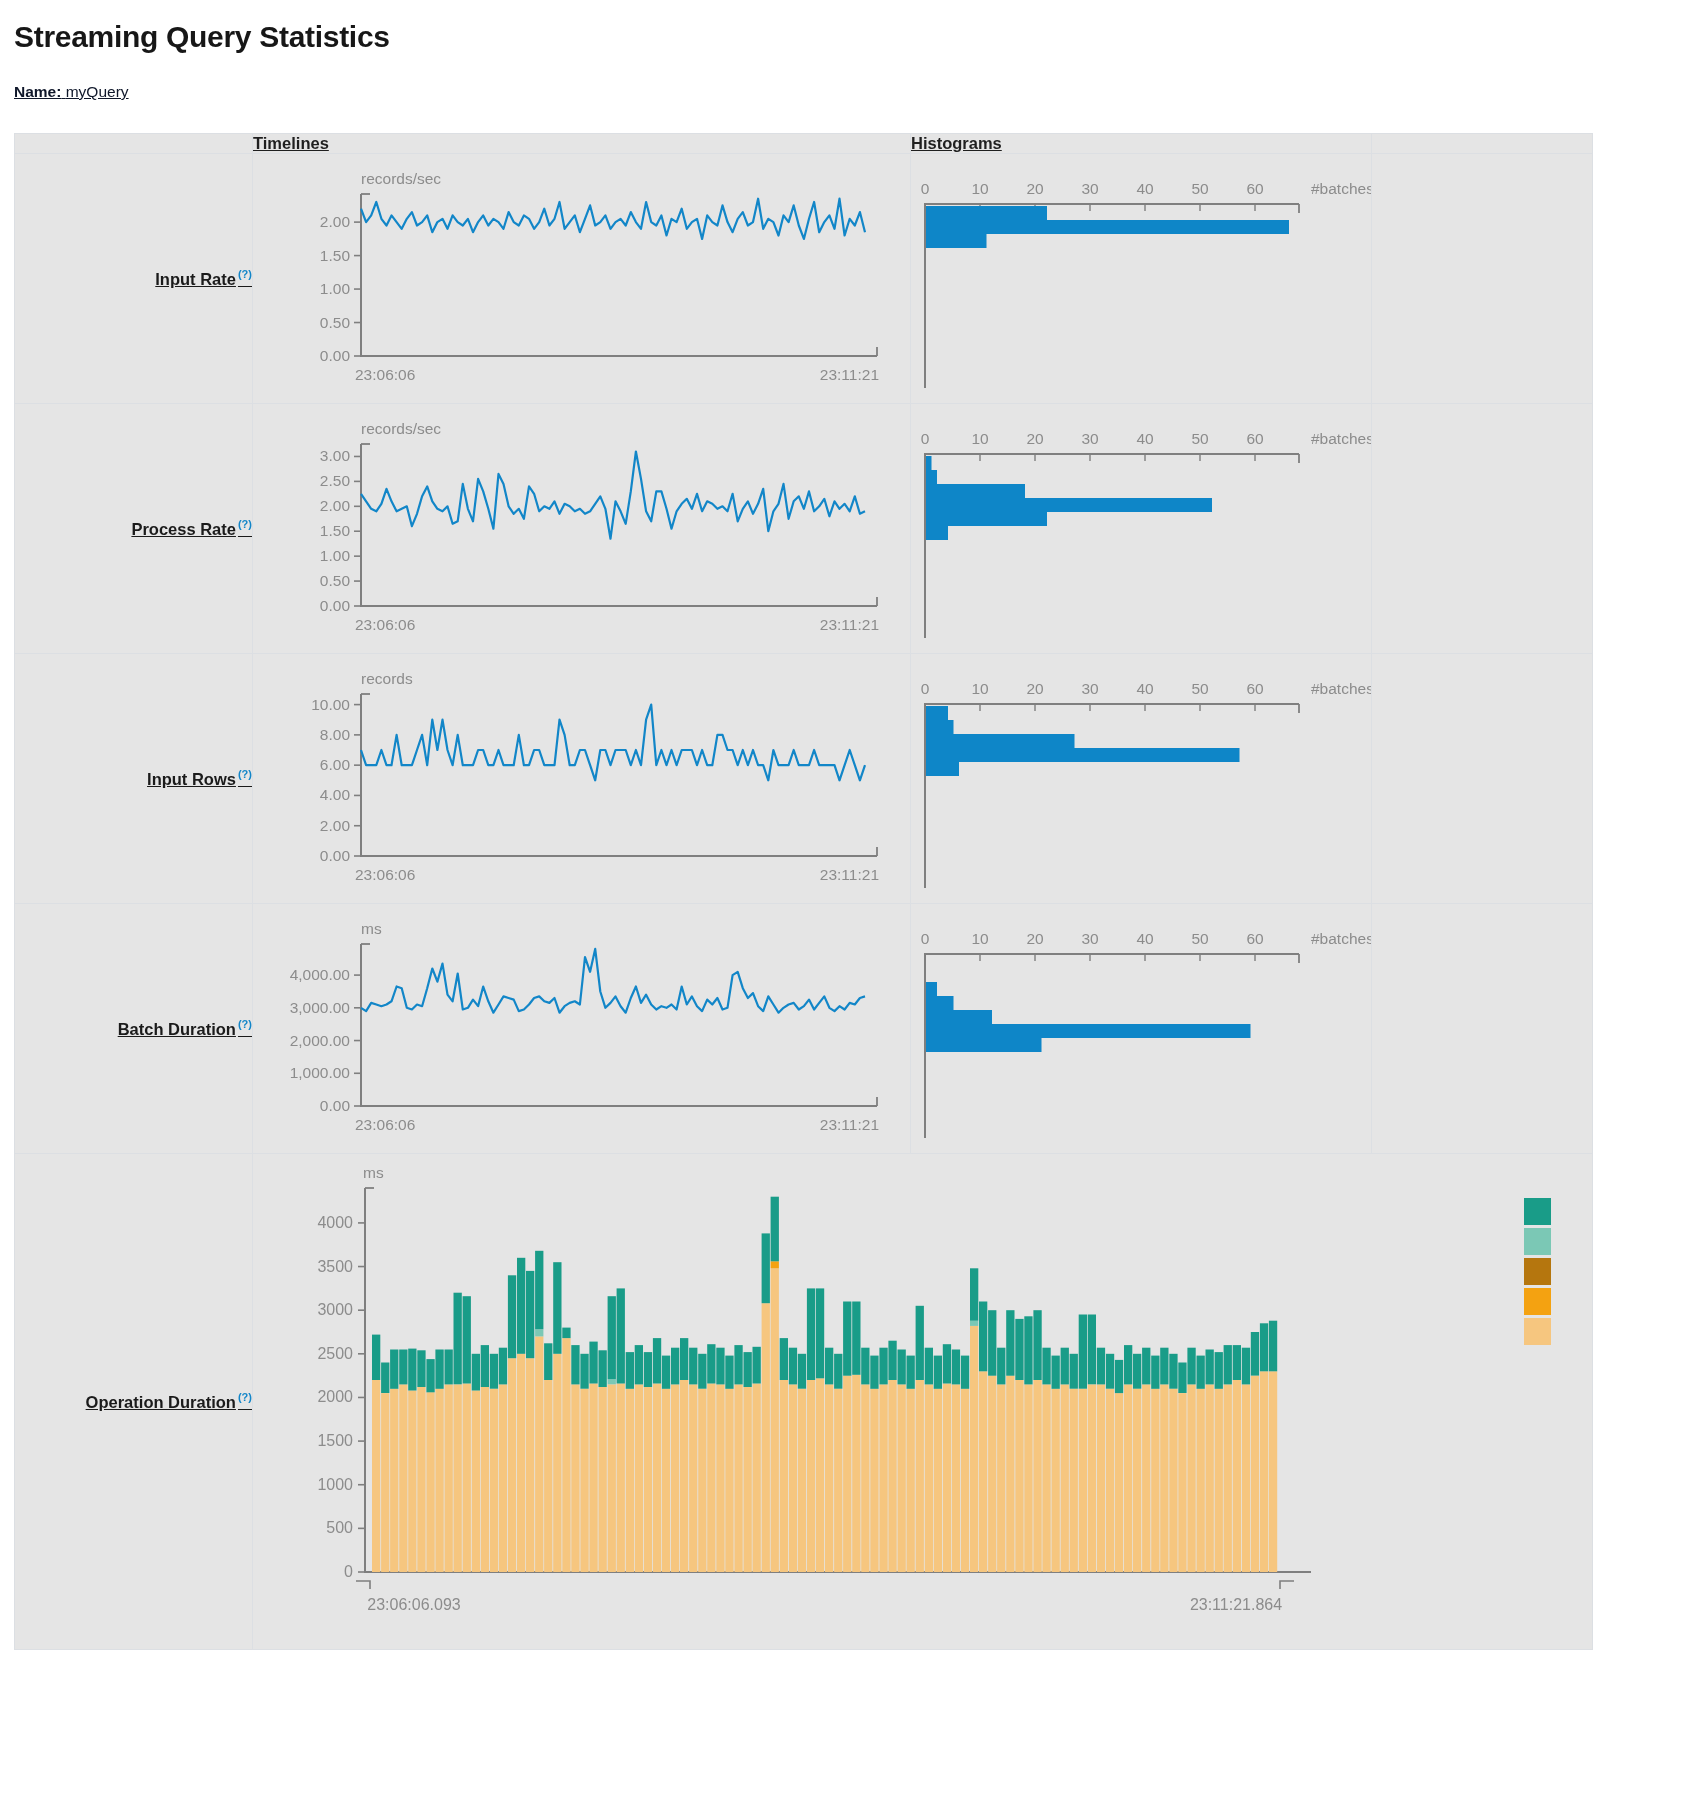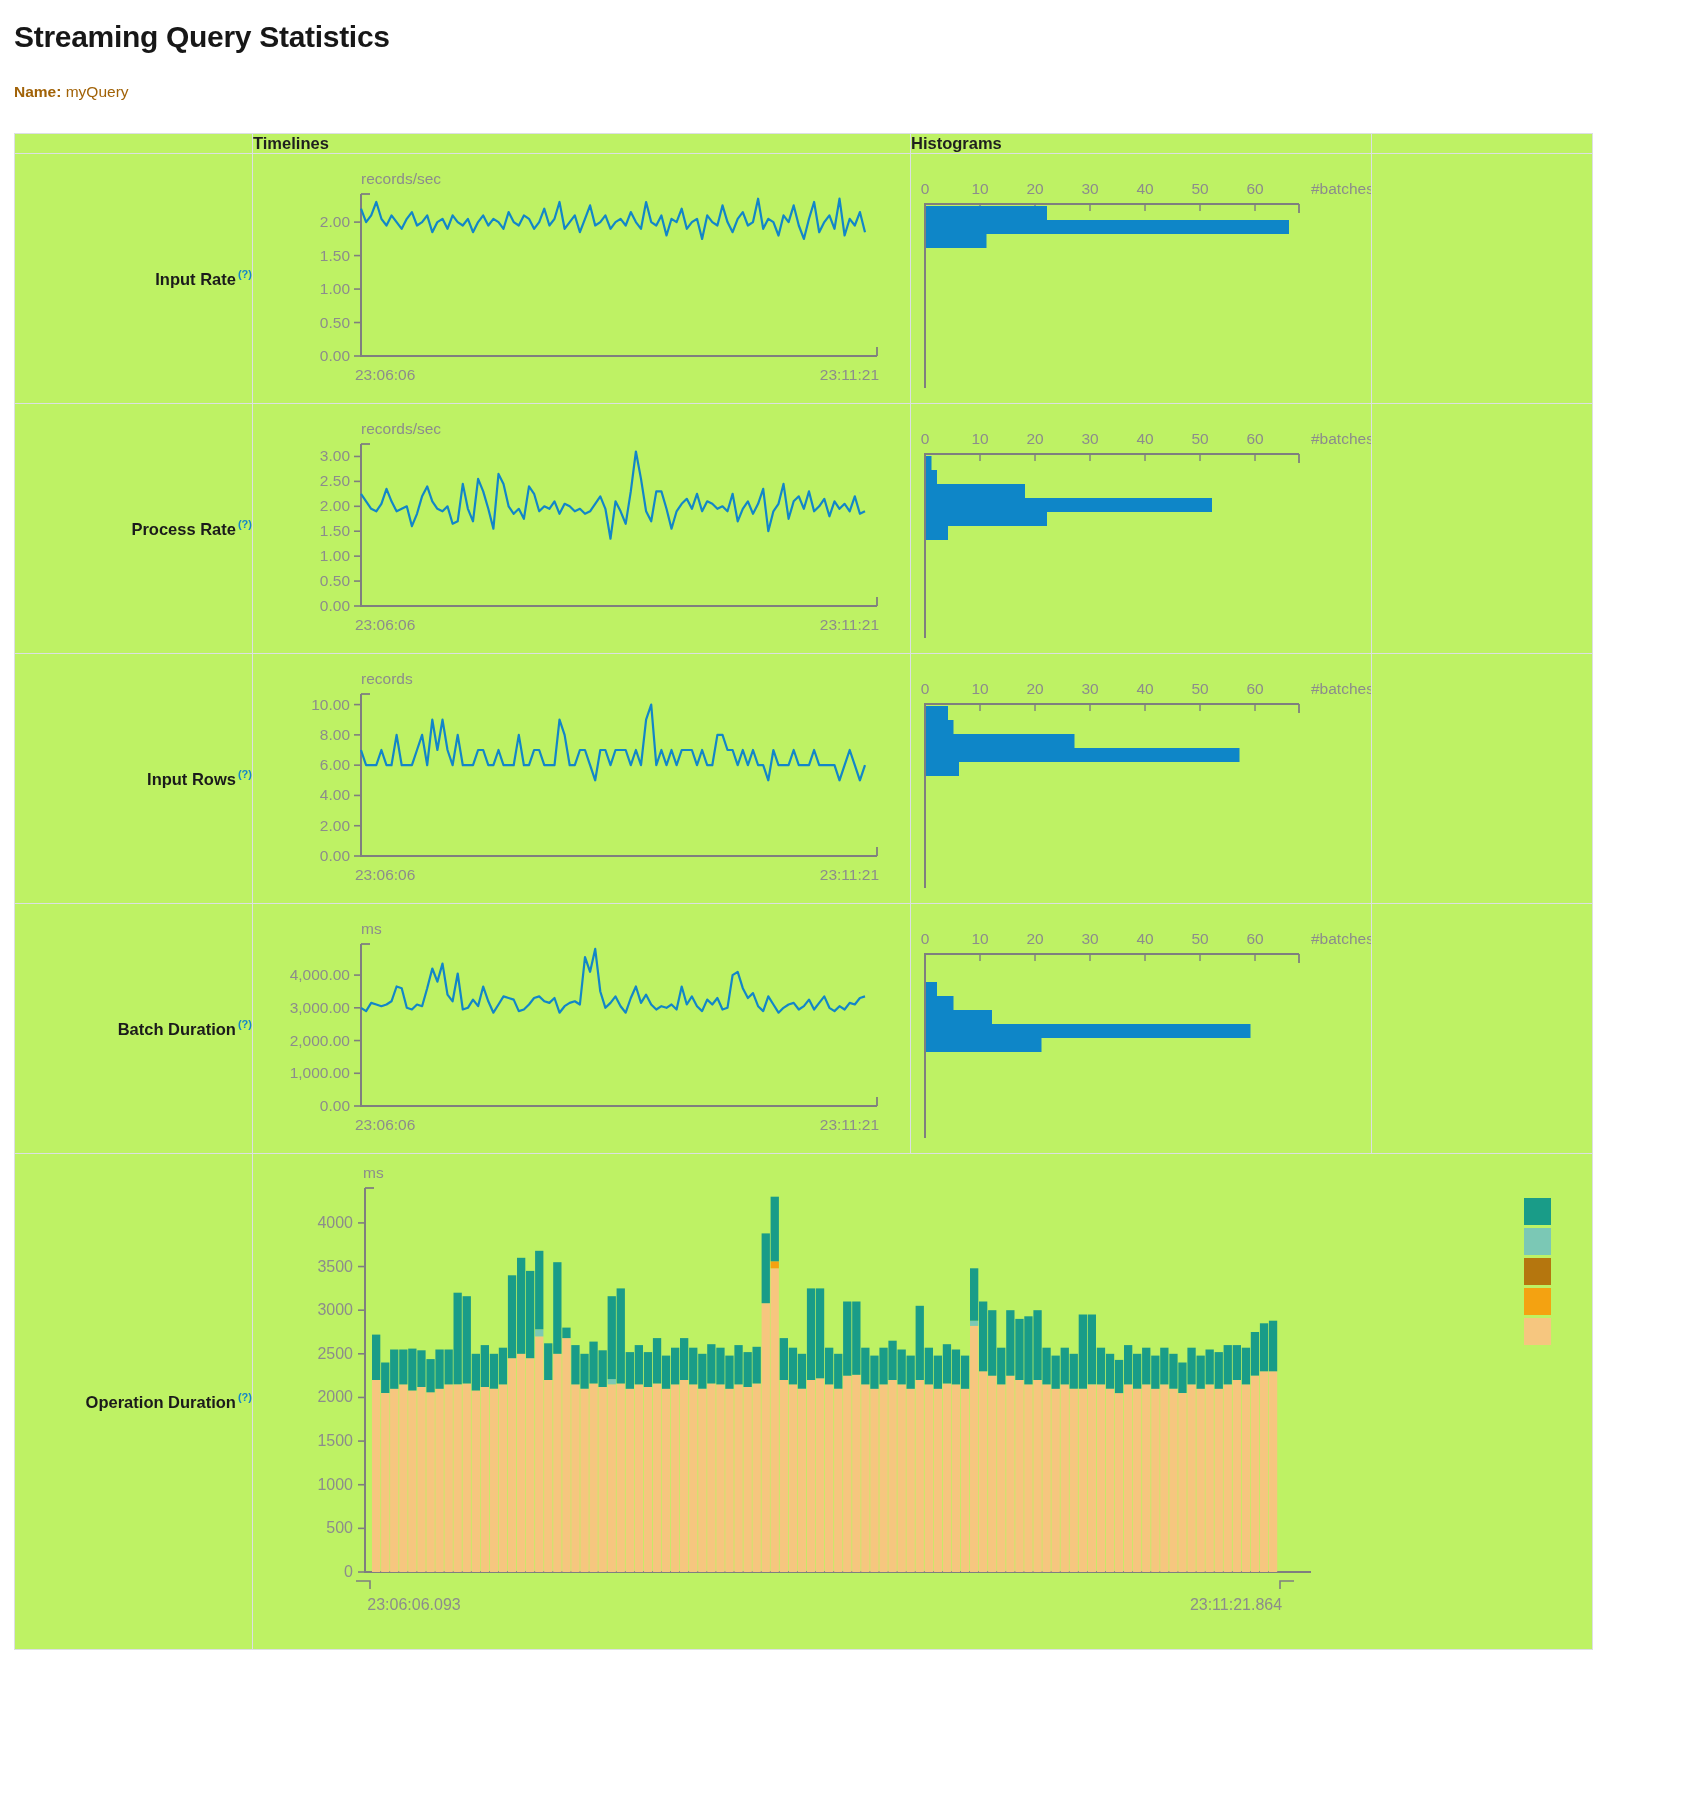--- a/index.html
+++ b/index.html
@@ -2,24 +2,24 @@
 <html><head>
 <meta charset="utf-8">
 <style>
   html,body{margin:0;padding:0;background:#fff;}
   body{width:1693px;min-height:1820px;font-family:"Liberation Sans",sans-serif;color:#212529;}
   .page{padding:12px 0 0 14px;}
   h1{font-size:30px;font-weight:700;color:#171717;margin:8px 16px 24px 0;letter-spacing:-0.3px;}
   .summary{font-size:15.5px;margin:0 0 40px 0;color:#212529;}
   .summary b{font-weight:700;}
   .meta{margin:0 0 4px 0;}
-  .meta-line{font-size:15.5px;line-height:27px;color:#a16207;}
+  .meta-line{font-size:15.5px;line-height:27px;color:#0f172a;text-decoration:underline;}
   .meta-line b{font-weight:700;}
   table.stats{border-collapse:collapse;table-layout:fixed;margin-top:28px;}
-  table.stats td,table.stats th{border:1px solid #dcdfe3;padding:0;background:#bef264;}
+  table.stats td,table.stats th{border:1px solid #dcdfe3;padding:0;background:#e5e5e5;text-decoration:underline;}
   th.colhead{text-align:left;font-size:16.5px;font-weight:700;color:#1f1f1f;padding:21px 0 21px 11px;}
   tr.chartrow{height:250px;}
   tr.oprow{height:496px;}
   td.lbl{padding-left:17px;font-size:16.5px;font-weight:700;color:#1b1b1b;vertical-align:middle;text-align:right;}
   sup.help{color:#1386c9;font-size:11px;font-weight:700;margin-left:2px;}
   td.cell{vertical-align:middle;padding:6px 0 2px 4px;}
   td.opcell{position:relative;vertical-align:top;padding:4px 0 0 6px;}
   svg{display:block;}
   svg text{font-family:"Liberation Sans",sans-serif;}
   .legend{position:absolute;top:44px;right:41px;}

